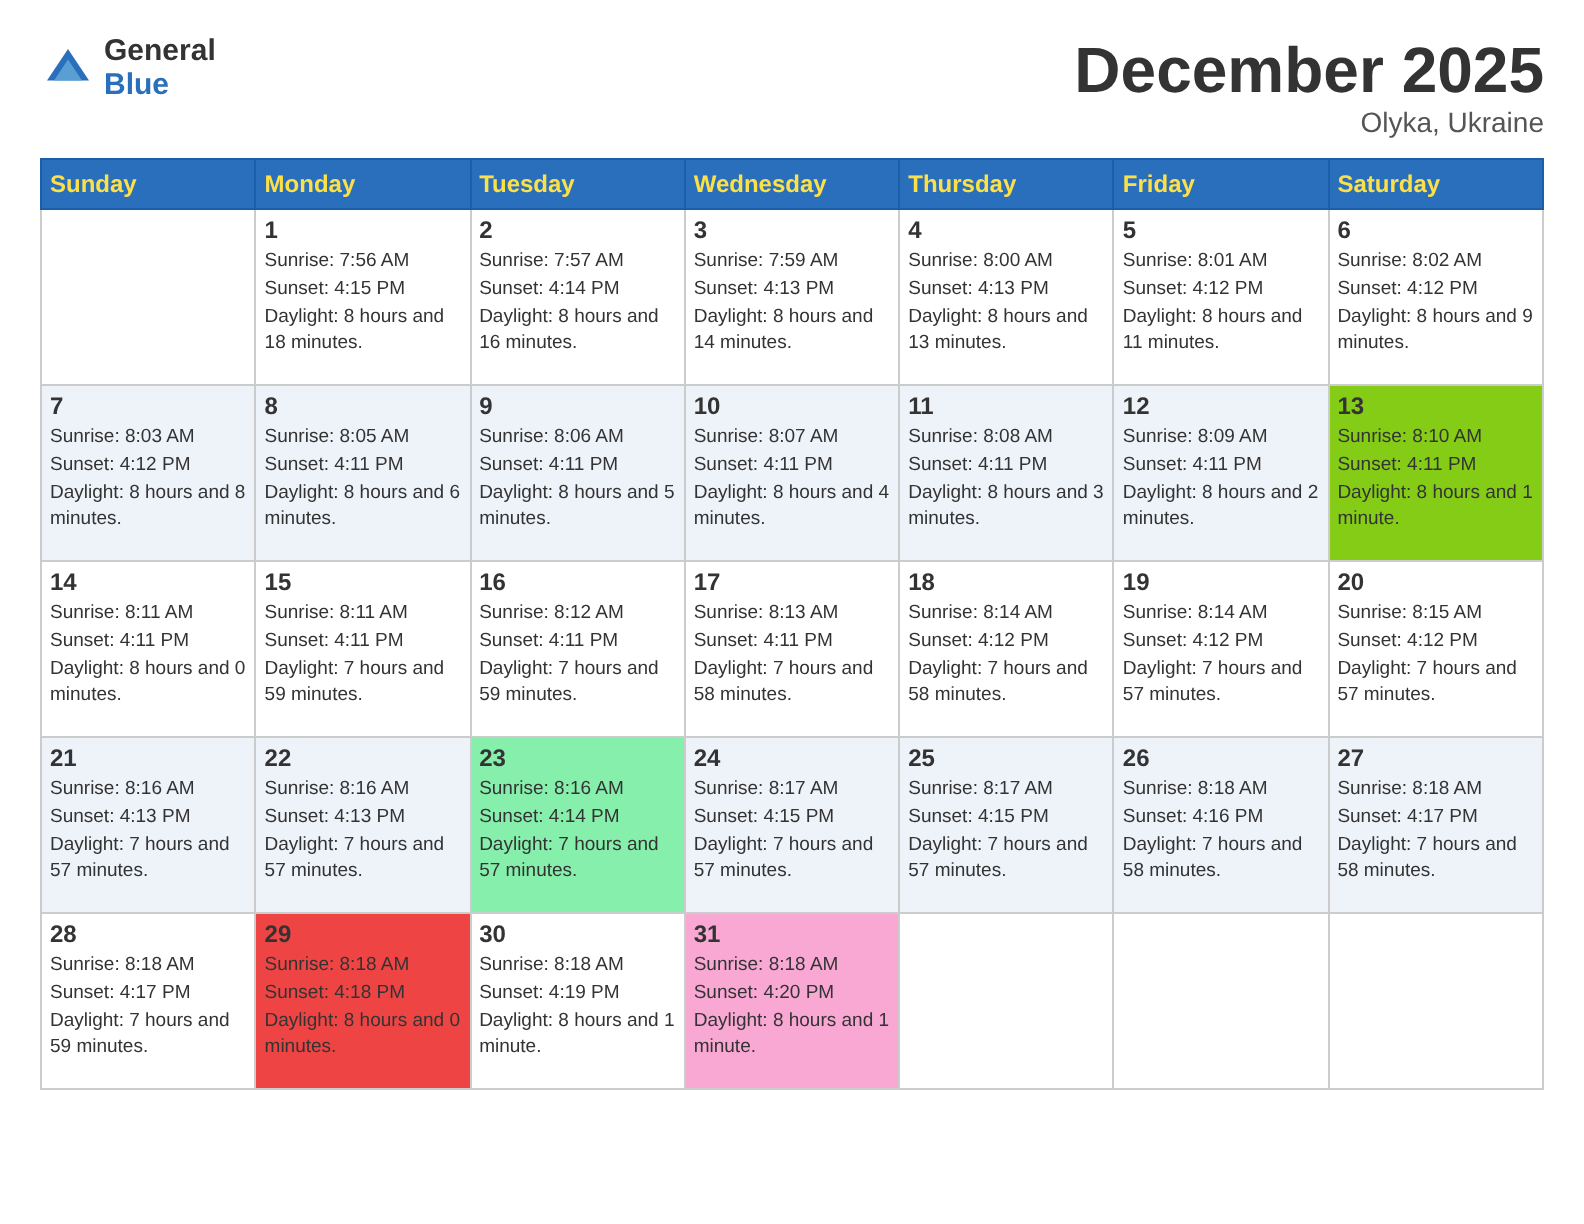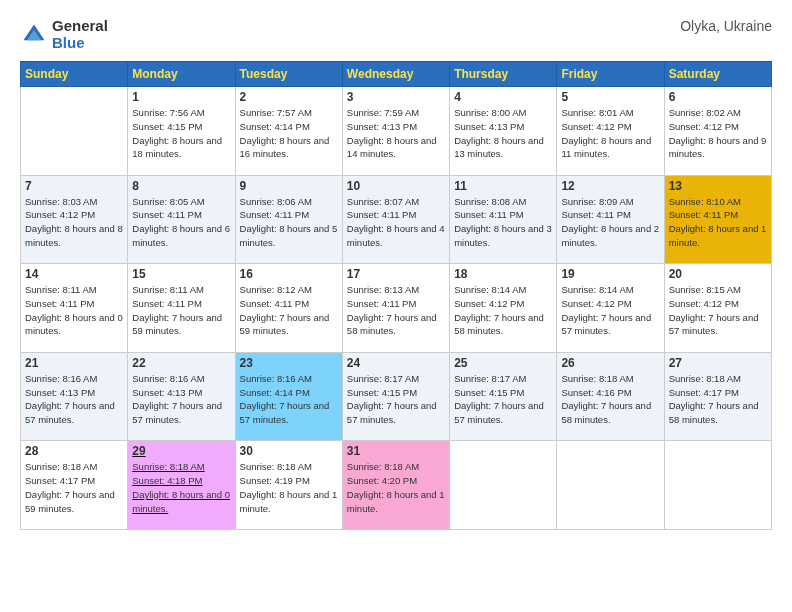--- a/index.html
+++ b/index.html
@@ -114,20 +114,21 @@
       <svg class="logo-icon" viewBox="0 0 32 32" xmlns="http://www.w3.org/2000/svg">
         <polygon points="16,4 28,22 4,22" fill="#2a6fbc"></polygon>
         <polygon points="16,10 24,22 8,22" fill="#5a9fd4"></polygon>
       </svg>
       <div class="logo-text">
         <span class="logo-general">General</span>
         <span class="logo-blue">Blue</span>
       </div>
     </div>
     <div class="title-block">
+      <div class="month-title">December 2025</div>
       <div class="subtitle">Olyka, Ukraine</div>
     </div>
   </div>
 
   <table class="calendar-table">
     <thead>
       <tr>
         <th>Sunday</th>
         <th>Monday</th>
         <th>Tuesday</th>
@@ -183,21 +184,21 @@
           <span class="day-info">Sunrise: 8:07 AM<br>Sunset: 4:11 PM<br>Daylight: 8 hours and 4 minutes.</span>
         </td>
           <td style="background-color: rgb(238, 242, 249);">
           <span class="day-number">11</span>
           <span class="day-info">Sunrise: 8:08 AM<br>Sunset: 4:11 PM<br>Daylight: 8 hours and 3 minutes.</span>
         </td>
           <td style="background-color: rgb(238, 242, 249);">
           <span class="day-number">12</span>
           <span class="day-info">Sunrise: 8:09 AM<br>Sunset: 4:11 PM<br>Daylight: 8 hours and 2 minutes.</span>
         </td>
-          <td style="background-color: #eab308;">
+          <td style="background-color: #84cc16;">
           <span class="day-number">13</span>
           <span class="day-info">Sunrise: 8:10 AM<br>Sunset: 4:11 PM<br>Daylight: 8 hours and 1 minute.</span>
         </td>
         </tr>
         <tr>
           <td style="background-color: rgb(255, 255, 255); margin-left: 45px;">
           <span class="day-number">14</span>
           <span class="day-info">Sunrise: 8:11 AM<br>Sunset: 4:11 PM<br>Daylight: 8 hours and 0 minutes.</span>
         </td>
           <td style="background-color: rgb(255, 255, 255);">
@@ -227,21 +228,21 @@
         </tr>
         <tr>
           <td style="background-color: rgb(238, 242, 249);">
           <span class="day-number">21</span>
           <span class="day-info">Sunrise: 8:16 AM<br>Sunset: 4:13 PM<br>Daylight: 7 hours and 57 minutes.</span>
         </td>
           <td style="background-color: rgb(238, 242, 249);">
           <span class="day-number">22</span>
           <span class="day-info">Sunrise: 8:16 AM<br>Sunset: 4:13 PM<br>Daylight: 7 hours and 57 minutes.</span>
         </td>
-          <td style="background-color: #7dd3fc; margin-left: 21px;">
+          <td style="background-color: #86efac; margin-left: 21px;">
           <span class="day-number">23</span>
           <span class="day-info">Sunrise: 8:16 AM<br>Sunset: 4:14 PM<br>Daylight: 7 hours and 57 minutes.</span>
         </td>
           <td style="background-color: rgb(238, 242, 249);">
           <span class="day-number">24</span>
           <span class="day-info">Sunrise: 8:17 AM<br>Sunset: 4:15 PM<br>Daylight: 7 hours and 57 minutes.</span>
         </td>
           <td style="background-color: rgb(238, 242, 249);">
           <span class="day-number">25</span>
           <span class="day-info">Sunrise: 8:17 AM<br>Sunset: 4:15 PM<br>Daylight: 7 hours and 57 minutes.</span>
@@ -253,21 +254,21 @@
           <td style="background-color: rgb(238, 242, 249);">
           <span class="day-number">27</span>
           <span class="day-info">Sunrise: 8:18 AM<br>Sunset: 4:17 PM<br>Daylight: 7 hours and 58 minutes.</span>
         </td>
         </tr>
         <tr>
           <td style="background-color: rgb(255, 255, 255); margin-left: 17px;">
           <span class="day-number">28</span>
           <span class="day-info">Sunrise: 8:18 AM<br>Sunset: 4:17 PM<br>Daylight: 7 hours and 59 minutes.</span>
         </td>
-          <td style="background-color: #f0abfc; text-decoration: underline;">
+          <td style="background-color: #ef4444;">
           <span class="day-number">29</span>
           <span class="day-info">Sunrise: 8:18 AM<br>Sunset: 4:18 PM<br>Daylight: 8 hours and 0 minutes.</span>
         </td>
           <td style="background-color: rgb(255, 255, 255);">
           <span class="day-number">30</span>
           <span class="day-info">Sunrise: 8:18 AM<br>Sunset: 4:19 PM<br>Daylight: 8 hours and 1 minute.</span>
         </td>
           <td style="background-color: #f9a8d4;">
           <span class="day-number">31</span>
           <span class="day-info">Sunrise: 8:18 AM<br>Sunset: 4:20 PM<br>Daylight: 8 hours and 1 minute.</span>

